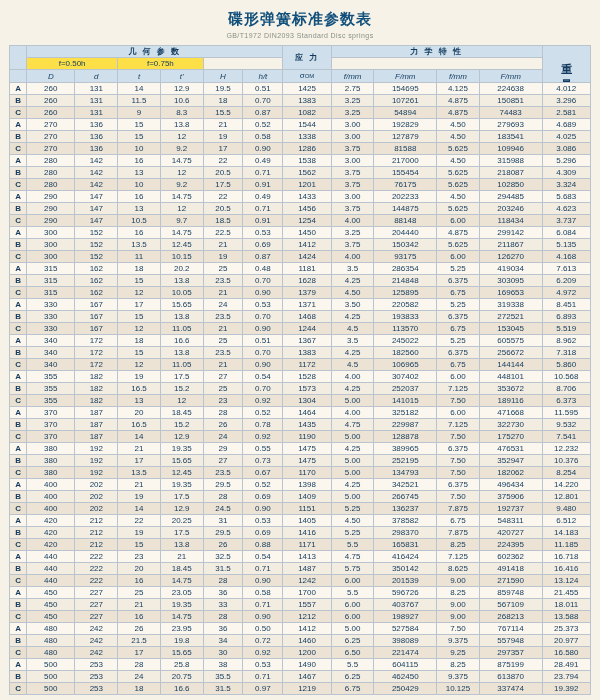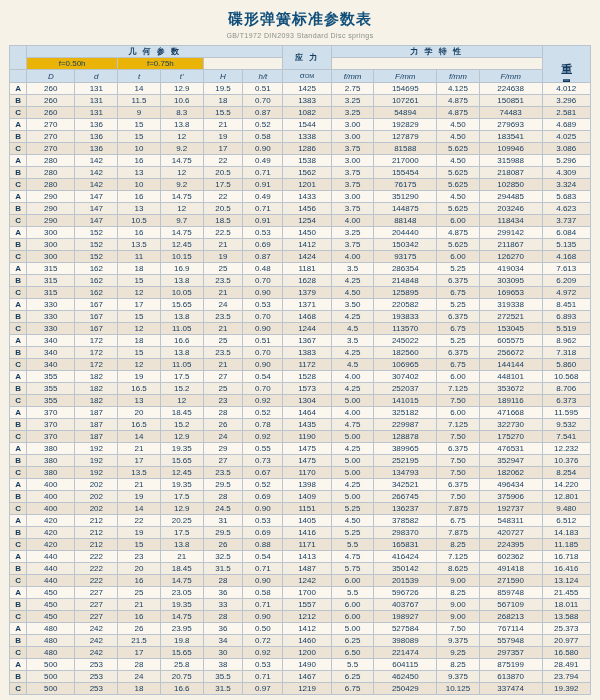--- a/index.html
+++ b/index.html
@@ -49,21 +49,21 @@
   }
   .hdr-group{
     background:#cfe0ec;
     font-size:11px;
     font-weight:bold;
     color:#123a5e;
     height:22px;
     letter-spacing:2px;
   }
   .hdr-sub{
-    background:#eab308;
+    background:#fde047;
     font-size:8px;
     color:#123a5e;
     height:14px;
     font-weight:normal;
   }
   .hdr-sub2{
     background:#cfe0ec;
     font-size:7.5px;
     color:#123a5e;
     height:13px;
@@ -295,21 +295,21 @@
         <tr class="band-a">
           <td class="grp">A</td>
           <td>290</td>
           <td>147</td>
           <td>16</td>
           <td>14.75</td>
           <td>22</td>
           <td>0.49</td>
           <td>1433</td>
           <td>3.00</td>
-          <td>351290</td>
+          <td>202233</td>
           <td>4.50</td>
           <td>294485</td>
           <td>5.683</td>
         </tr>
         <tr class="band-b">
           <td class="grp">B</td>
           <td>290</td>
           <td>147</td>
           <td>13</td>
           <td>12</td>
@@ -380,21 +380,21 @@
           <td>93175</td>
           <td>6.00</td>
           <td>126270</td>
           <td>4.168</td>
         </tr>
         <tr class="band-a">
           <td class="grp">A</td>
           <td>315</td>
           <td>162</td>
           <td>18</td>
-          <td>16.9</td>
+          <td>20.2</td>
           <td>25</td>
           <td>0.48</td>
           <td>1181</td>
           <td>3.5</td>
           <td>286354</td>
           <td>5.25</td>
           <td>419034</td>
           <td>7.613</td>
         </tr>
         <tr class="band-b">

